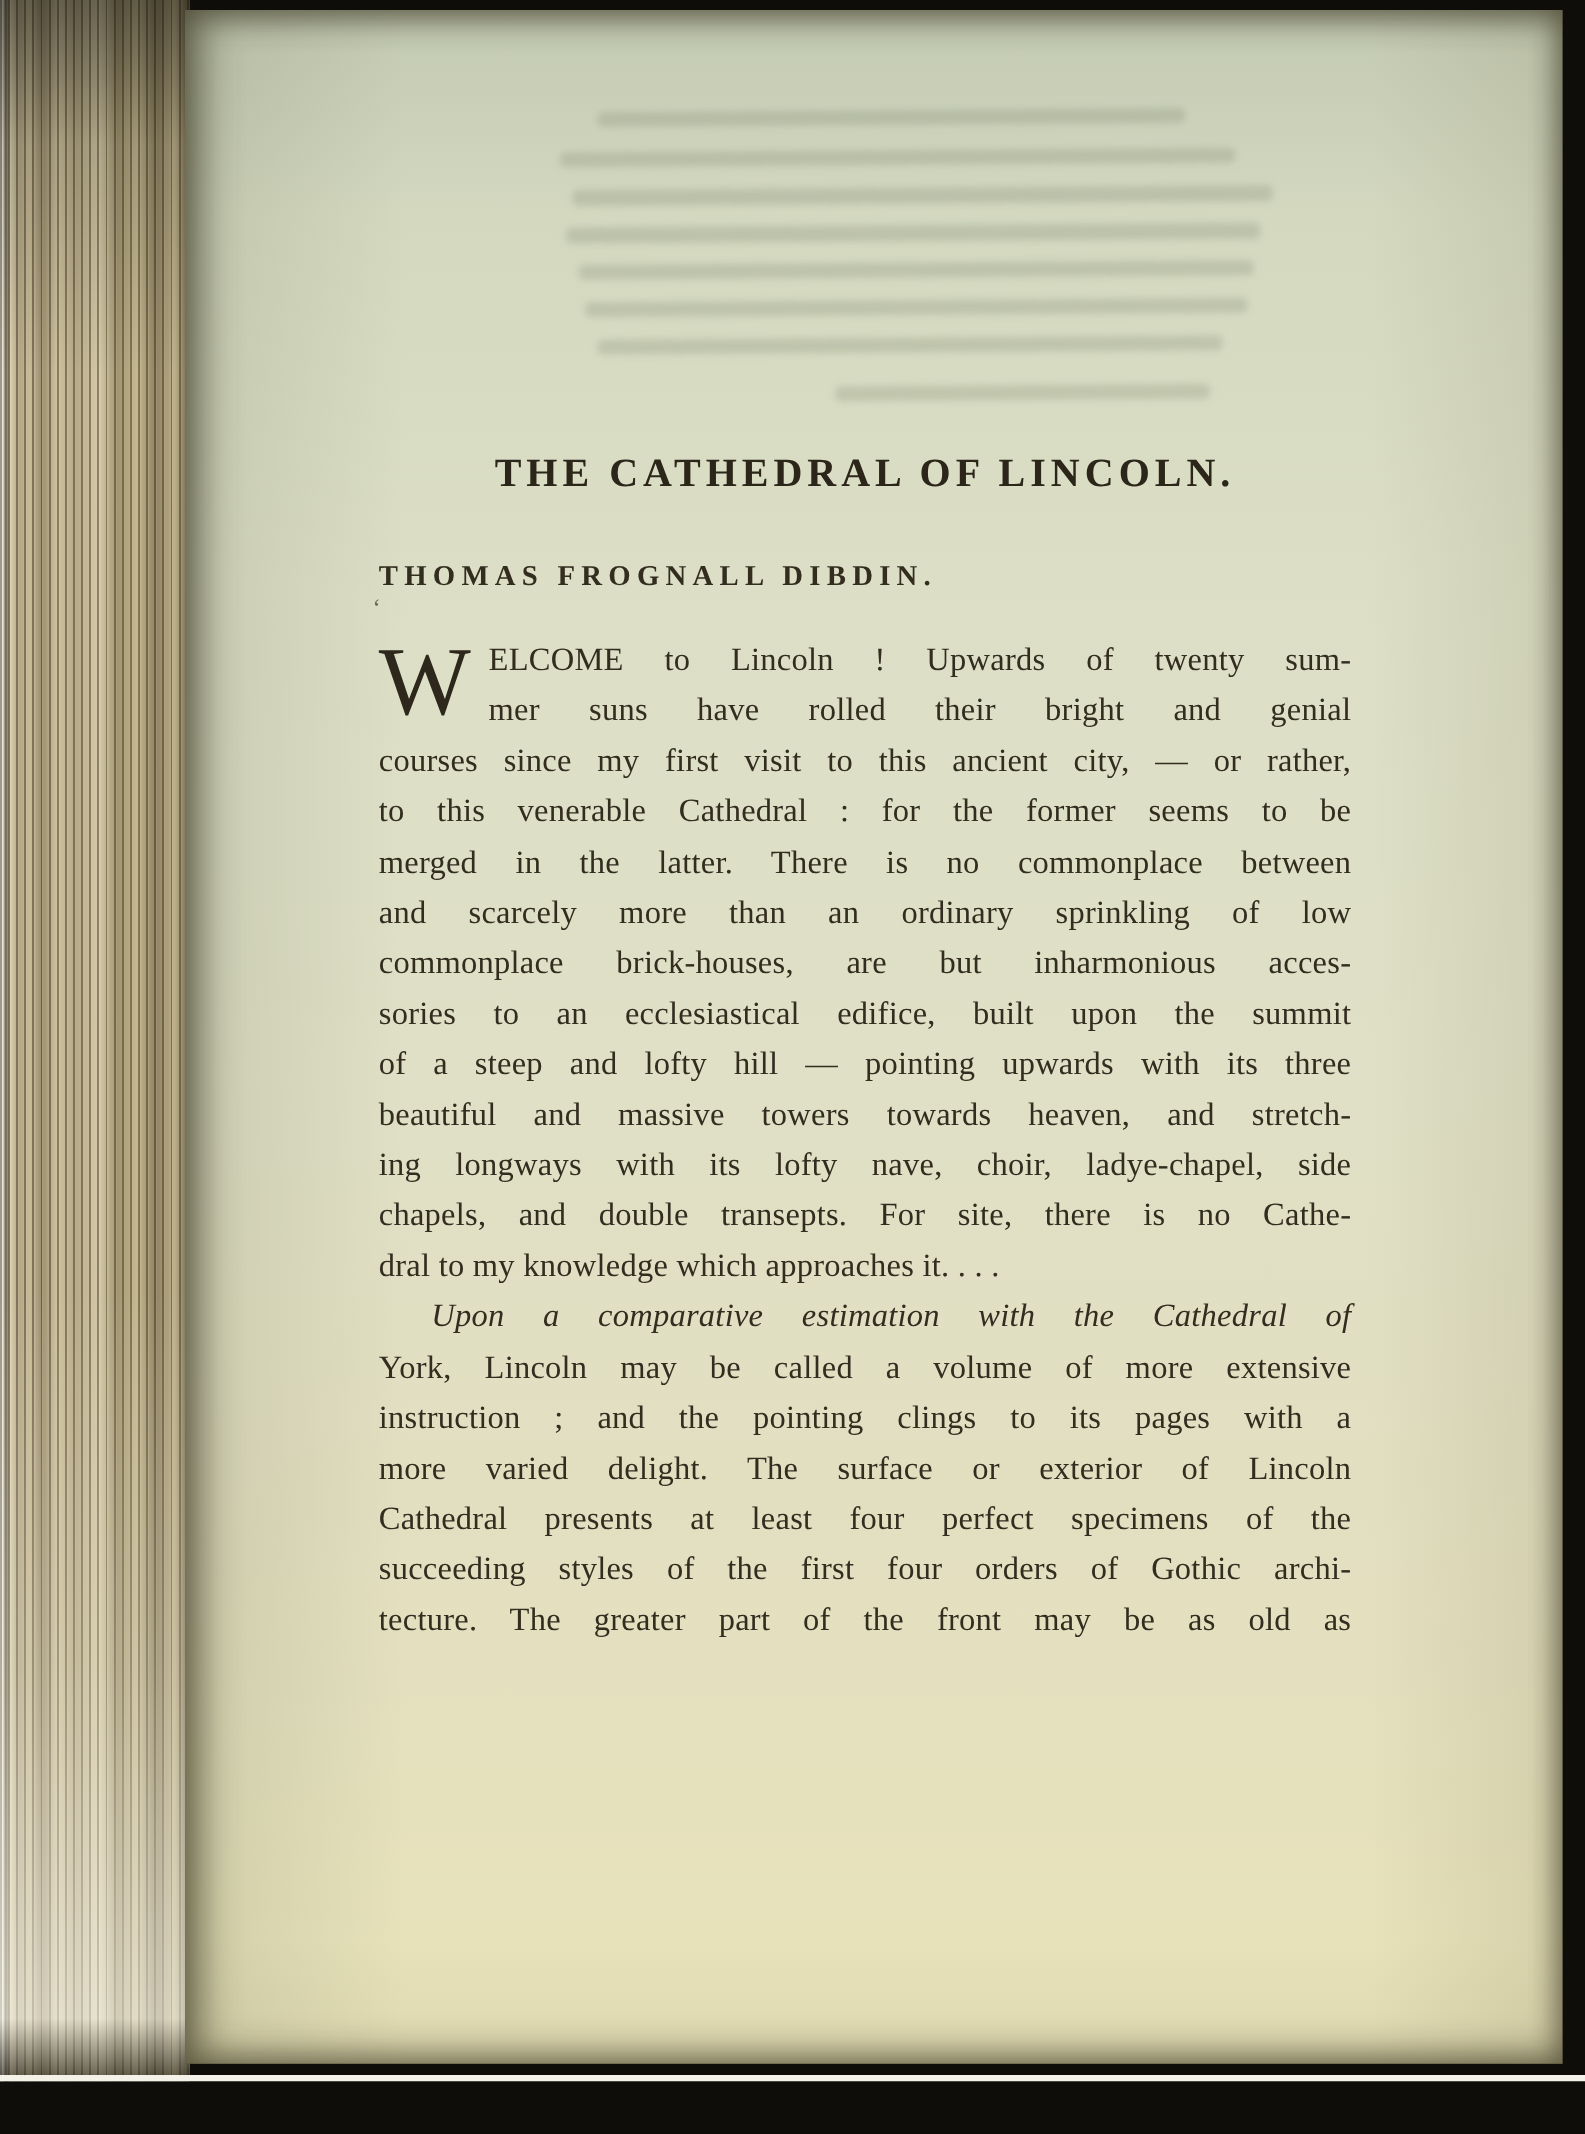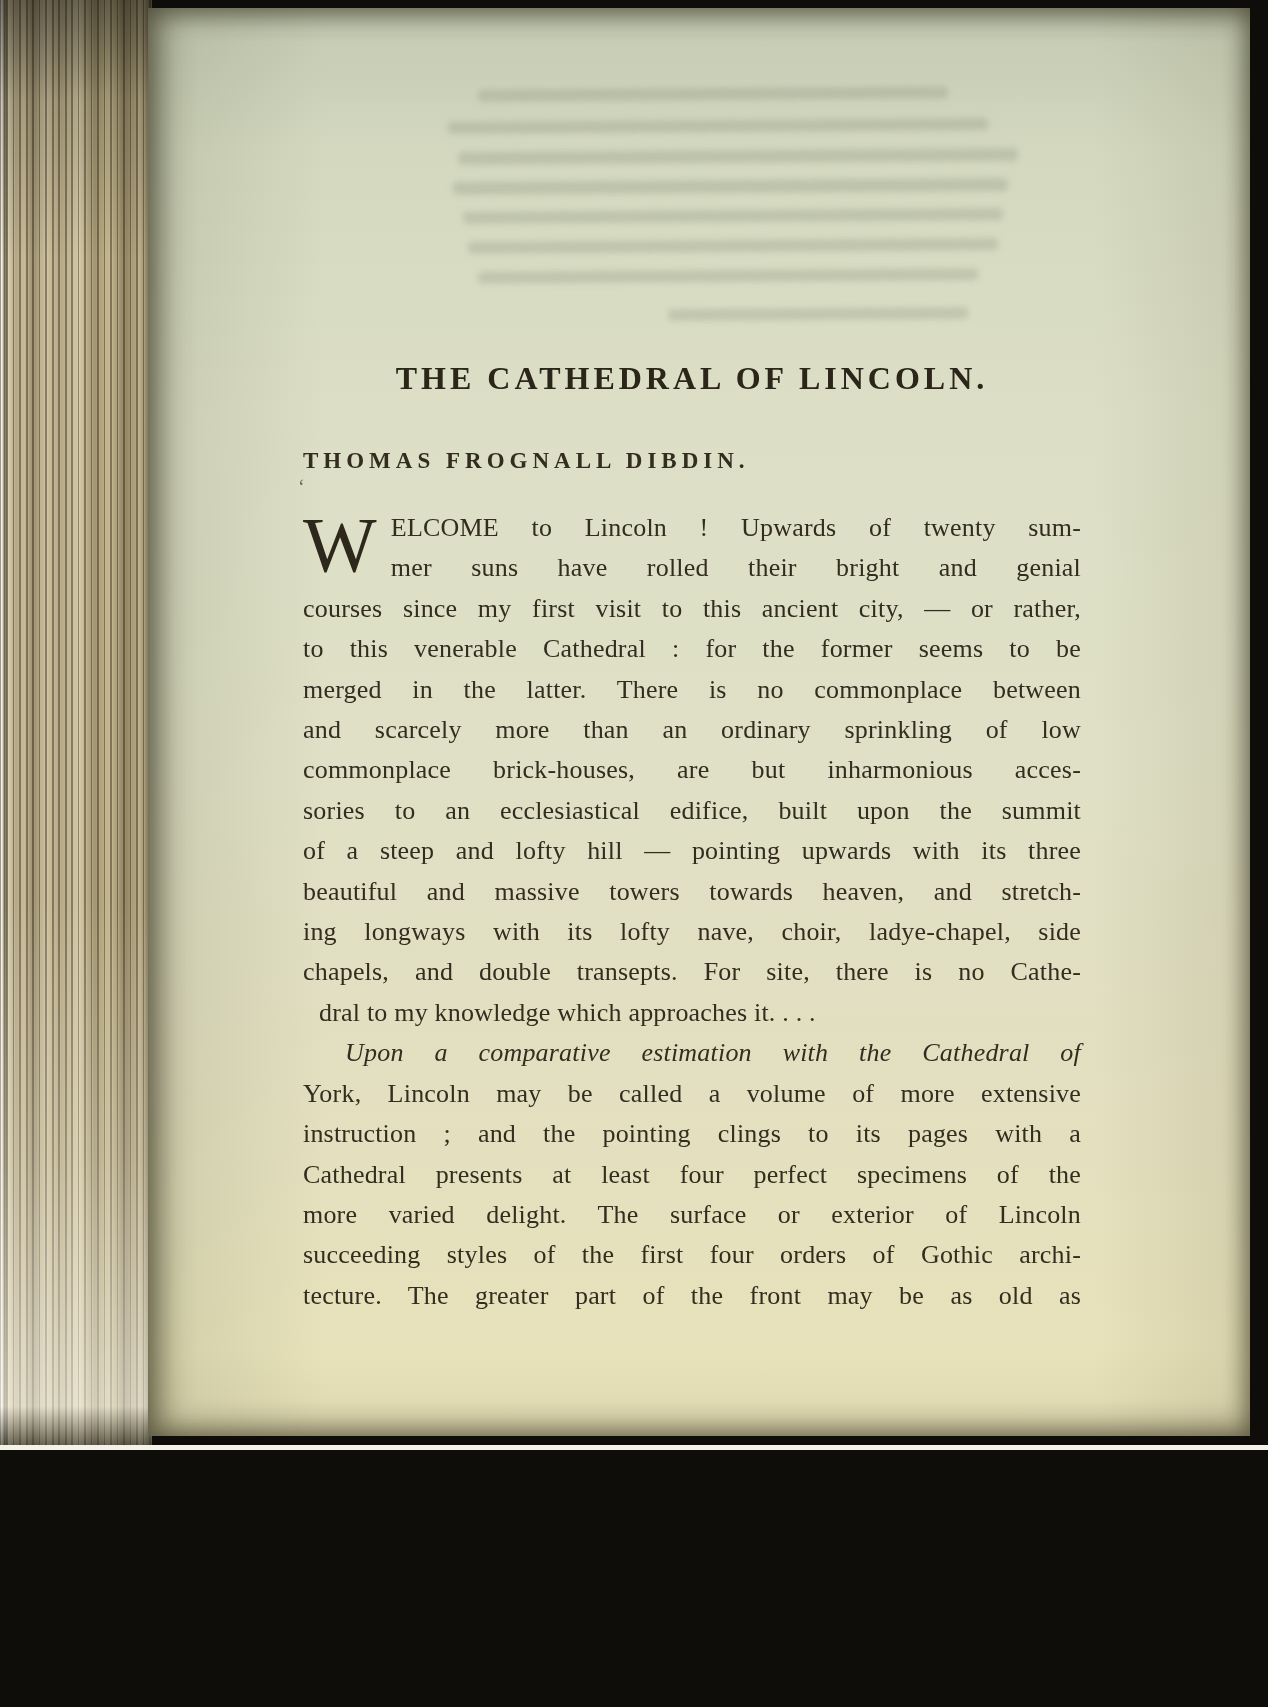--- a/index.html
+++ b/index.html
@@ -2,21 +2,21 @@
 <html><head>
 <meta charset="utf-8">
 <style>
   * { margin: 0; padding: 0; box-sizing: border-box; }
   html, body {
     width: 1268px; height: 1707px;
     background: #0e0d0a;
     font-family: "Liberation Serif", serif;
     overflow: hidden;
   }
-  .scan-root { position: absolute; left: 0; top: 0; width: 1268px; height: 1450px; }
+  .scan-root { position: absolute; left: 0; top: 0; width: 1268px; height: 1665px; }
 
   
   .page-edges {
     position: absolute; left: 0; top: 0; width: 152px; height: 100%;
     background:
       linear-gradient(180deg, rgba(18,16,10,0.55) 0%, rgba(18,16,10,0.18) 7%, rgba(0,0,0,0) 18%,
                       rgba(0,0,0,0) 62%, rgba(248,245,232,0.22) 80%, rgba(252,250,240,0.55) 97%, rgba(20,18,12,0.6) 100%),
       repeating-linear-gradient(90deg,
         rgba(50,42,26,0.45) 0px, rgba(50,42,26,0.45) 1.5px,
         rgba(255,255,255,0.10) 1.5px, rgba(0,0,0,0) 3px, rgba(0,0,0,0) 6.5px),
@@ -77,21 +77,21 @@
   }
   .para { position: relative; }
   .dropcap {
     float: left;
     font-size: 78px; line-height: 70px; height: 78px;
     padding: 2px 14px 0 0;
     font-weight: 400;
     color: #2d281b;
   }
   .line { text-align: justify; text-align-last: justify; }
-  .line.no-just { text-align-last: auto; margin-left: 16px; }
+  .line.no-just { text-align-last: auto; }
   .line.indent { padding-left: 42px; font-style: italic; }
   .em { }
 </style>
 </head>
 <body>
 
 <div class="scan-root">
 
   <div class="page-edges"></div>
 
@@ -127,22 +127,22 @@
           <div class="line"><span>of a steep and lofty hill — pointing upwards with its three</span></div>
           <div class="line"><span>beautiful and massive towers towards heaven, and stretch-</span></div>
           <div class="line"><span>ing longways with its lofty nave, choir, ladye-chapel, side</span></div>
           <div class="line"><span>chapels, and double transepts.   For </span><span class="em">site</span><span>, there is no Cathe-</span></div>
           <div class="line no-just"><span>dral to my knowledge which approaches it. . . .</span></div>
         </div>
         <div class="para">
           <div class="line indent"><span>Upon a comparative estimation with the Cathedral of</span></div>
           <div class="line"><span>York, Lincoln may be called a volume of more extensive</span></div>
           <div class="line"><span>instruction ; and the pointing clings to its pages with a</span></div>
+          <div class="line"><span>more varied delight.  The surface or exterior of Lincoln</span></div>
           <div class="line"><span>Cathedral presents at least four perfect specimens of the</span></div>
-          <div class="line"><span>more varied delight.  The surface or exterior of Lincoln</span></div>
           <div class="line"><span>succeeding styles of the first four orders of Gothic archi-</span></div>
           <div class="line"><span>tecture.  The greater part of the front may be as old as</span></div>
         </div>
       </div>
 
   </div>
 
   <div class="bottom-strip"></div>
 
 </div>

